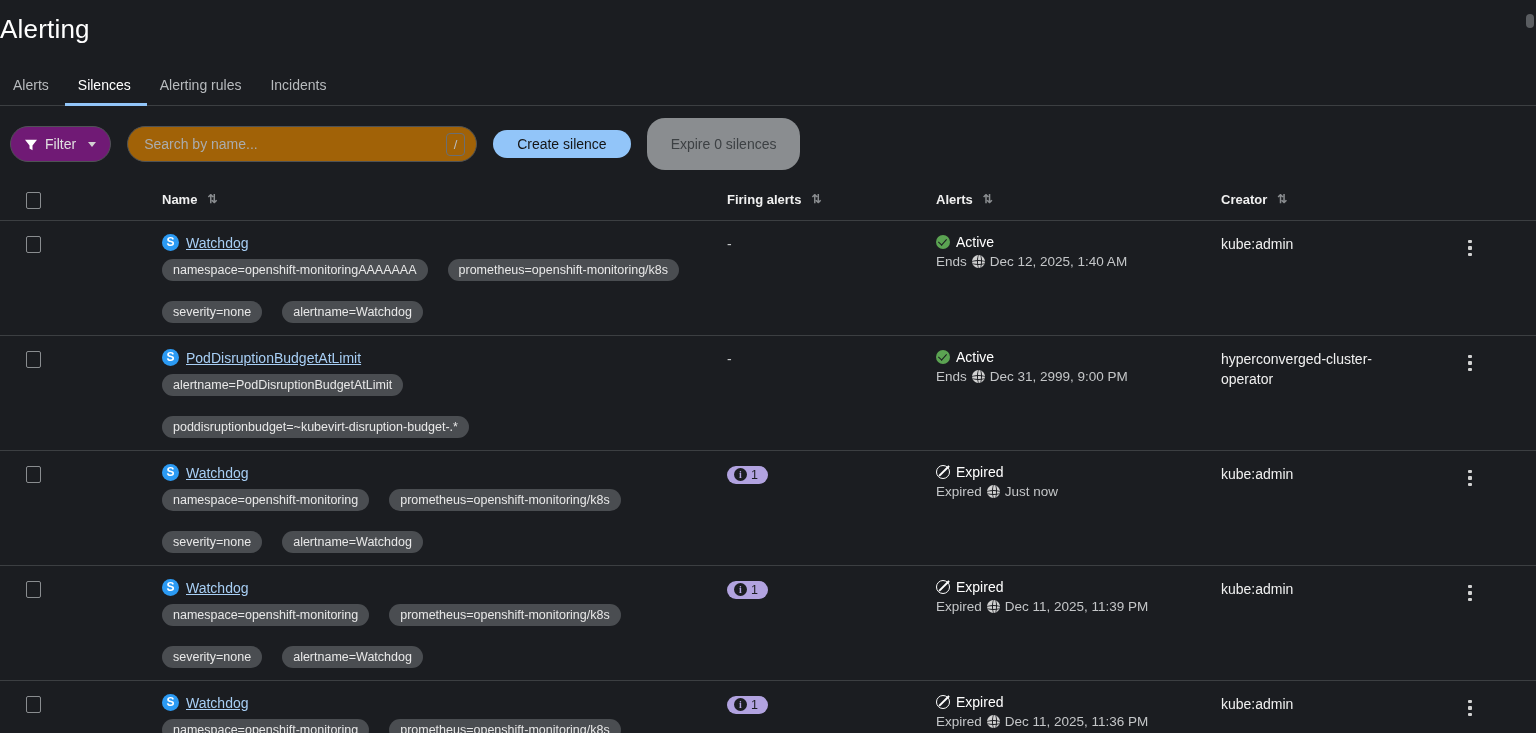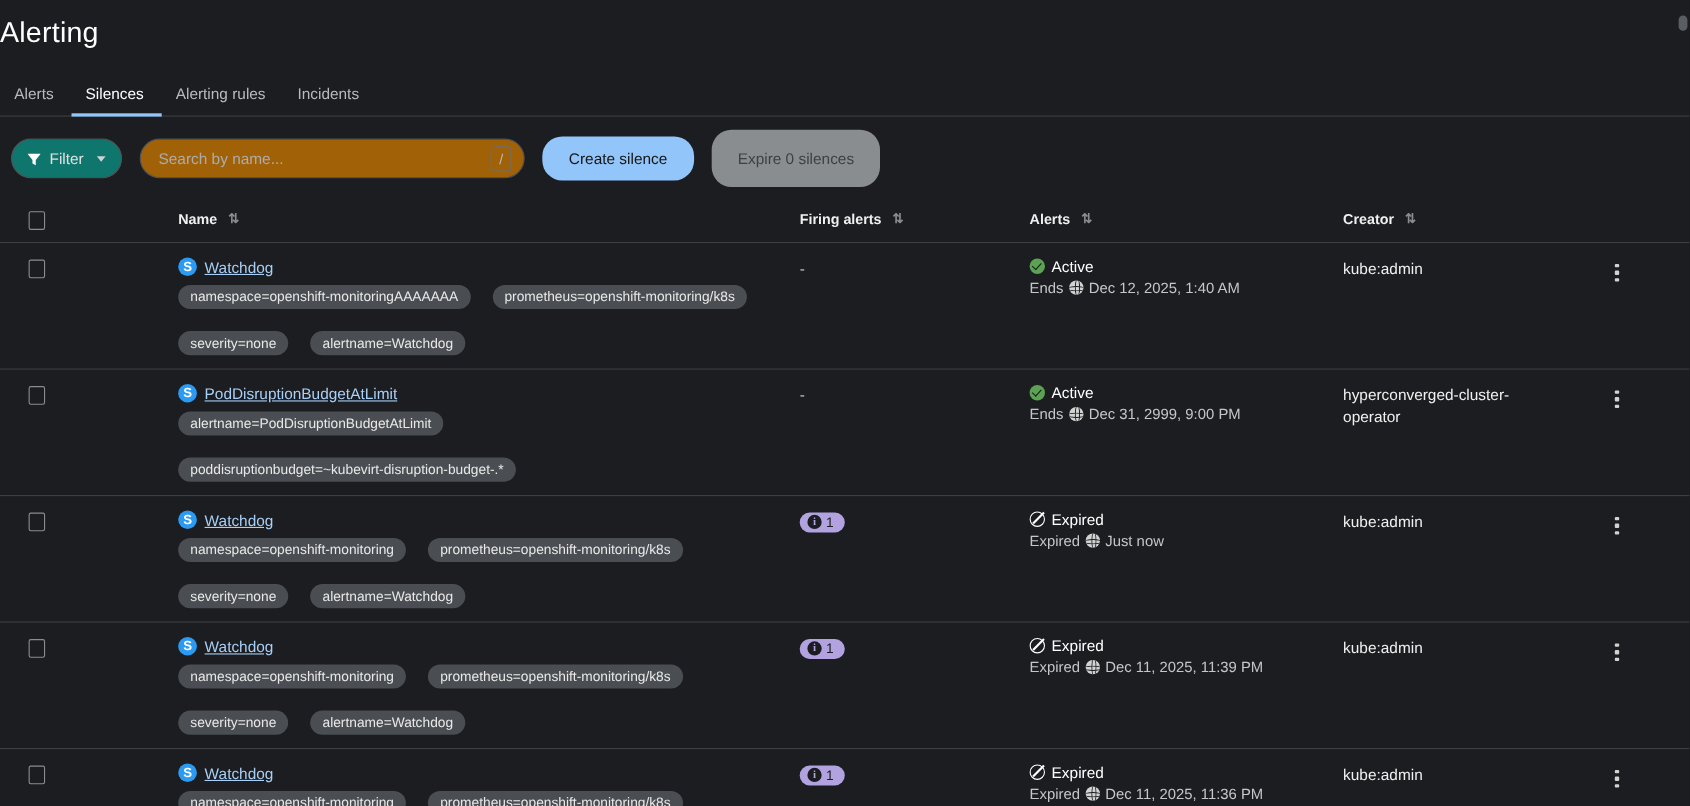--- a/index.html
+++ b/index.html
@@ -58,21 +58,21 @@
     gap: 16px;
     padding: 16px 0 12px 10px;
     height: 72px;
   }
   .filter-btn {
     display: flex;
     align-items: center;
     gap: 8px;
     height: 36px;
     padding: 0 14px;
-    background: #0f766e;
+    background: #701a75;
     border: 1px solid #4f5255;
     border-radius: 18px;
     font-size: 14px;
     color: #e0e0e0;
     cursor: pointer;
   }
   .funnel {
     width: 12px; height: 12px;
     display: inline-block;
   }
@@ -107,21 +107,21 @@
     width: 19px; height: 23px;
     border: 1px solid #6a6e73;
     border-radius: 4px;
     color: #b8bbbe;
     font-size: 13px;
     line-height: 21px;
     text-align: center;
     pointer-events: none;
   }
   .btn-primary {
-    height: 40px;
+    height: 28px;
     padding: 0 24px;
     background: #92c5f9;
     color: #151515;
     border: none;
     border-radius: 18px;
     font-size: 14px;
     font-family: "Liberation Sans", sans-serif;
     cursor: pointer;
   }
   .btn-disabled {

